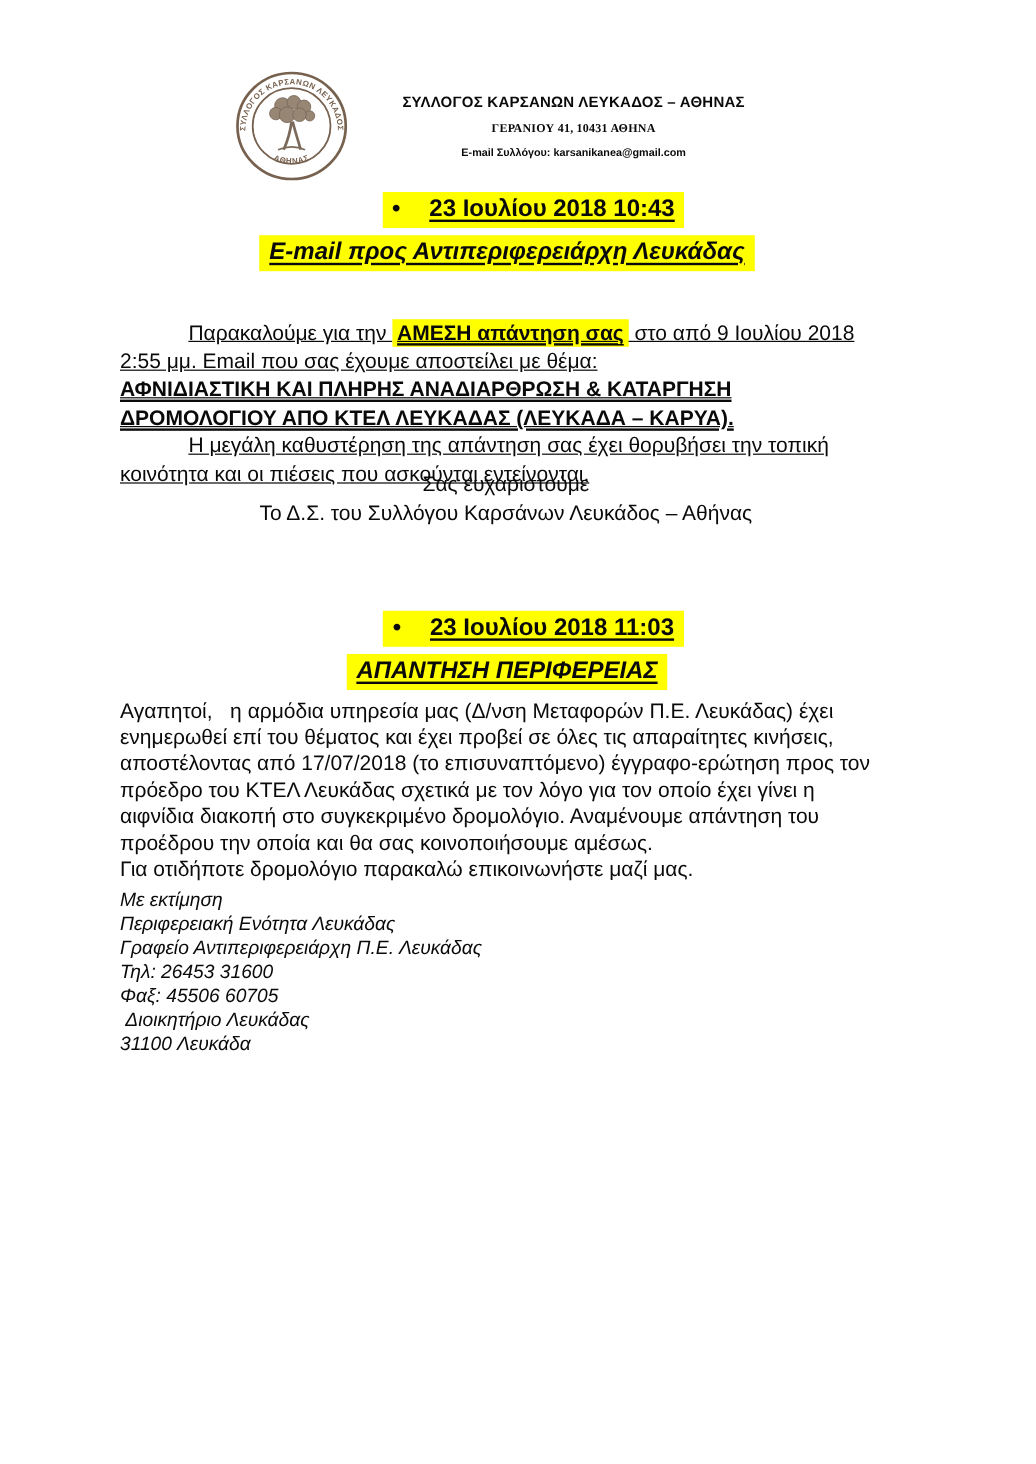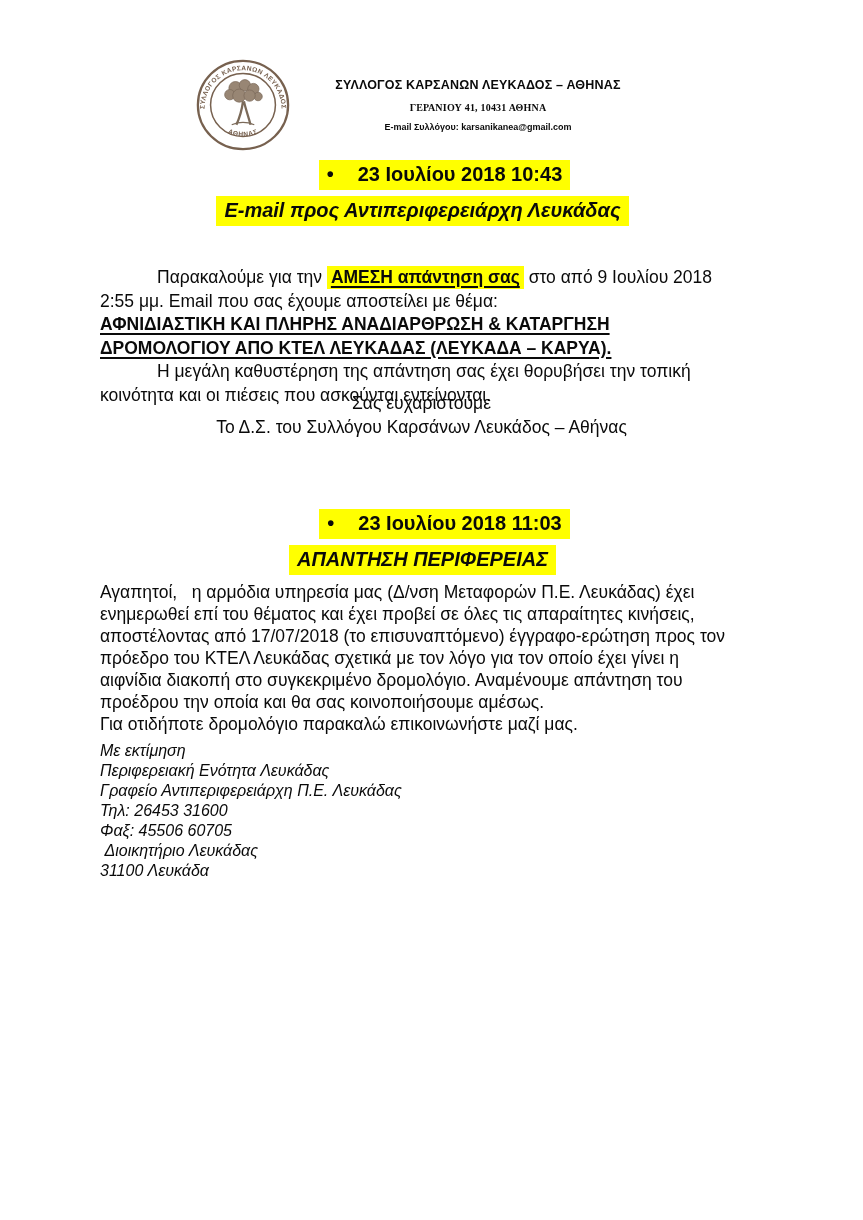--- a/index.html
+++ b/index.html
@@ -62,28 +62,29 @@
     background: #ffff00;
     padding: 2px 8px 4px 8px;
     font-size: 20px;
     font-weight: bold;
     line-height: 24px;
   }
   .shift-r { transform: translateX(13px); }
   .shift-l { transform: translateX(-9px); }
   .bullet { display: inline-block; margin-right: 24px; }
   .hu {
+    text-decoration: underline;
     text-decoration-thickness: 2px;
     text-underline-offset: 3px;
   }
   .subtitle-text { font-style: italic; }
 
   
   .body-block { position: absolute; left: 100px; width: 643px; }
-  .block-request { top: 266px; }
+  .block-request { top: 266px; text-decoration: underline; }
   .block-reply   { top: 581px; }
   .body-block p { margin: 0; font-size: 17.5px; line-height: 23.5px; }
   .block-reply p { line-height: 22px; }
   .indent { text-indent: 57px; }
   .bold-u {
     font-weight: bold;
     text-decoration: underline;
     text-decoration-thickness: 2px;
     text-underline-offset: 3px;
   }

